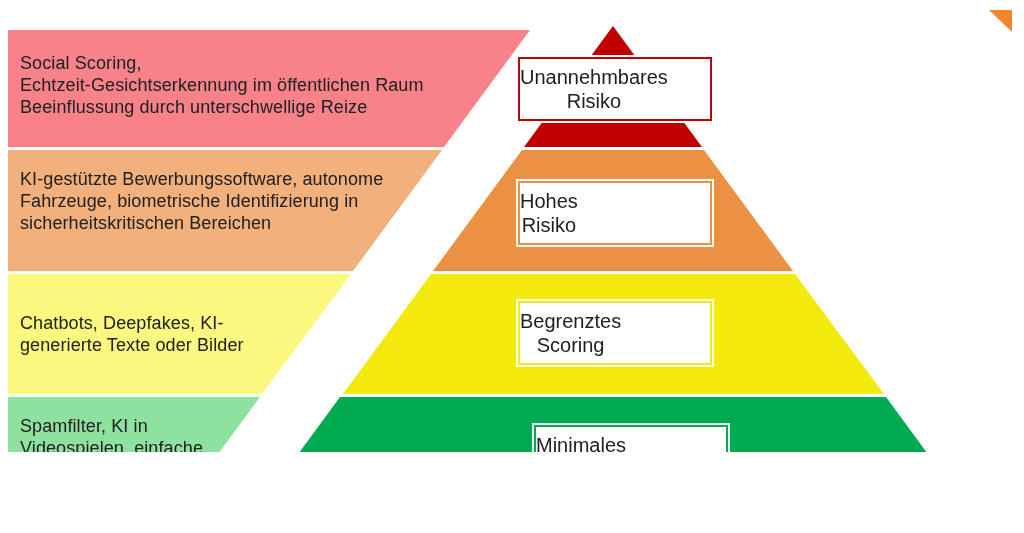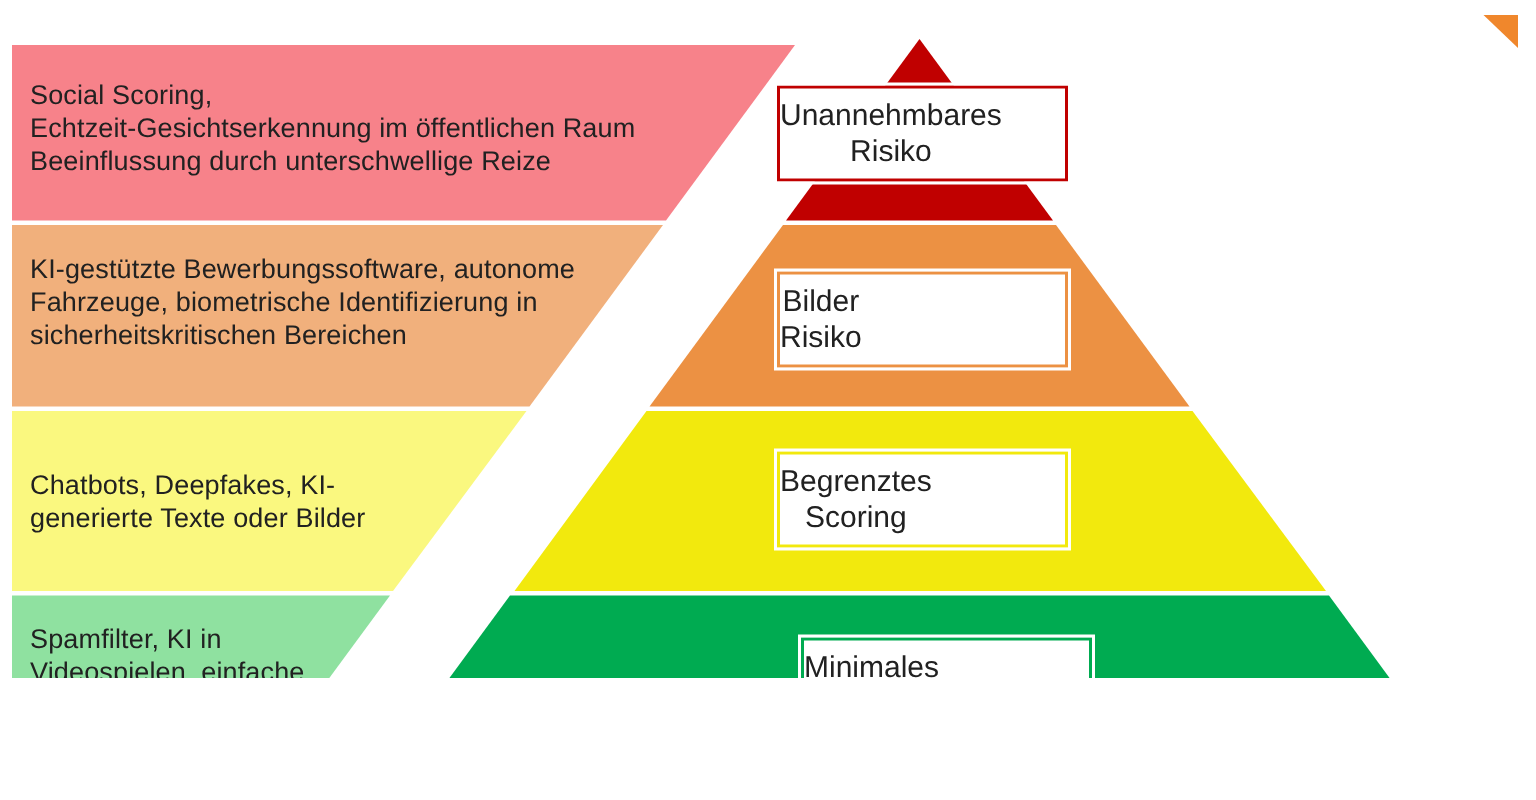--- a/index.html
+++ b/index.html
@@ -72,21 +72,21 @@
   <div class="band-text" style="top:415px; width:240px;">Spamfilter, KI in
 Videospielen, einfache
 Empfehlungs-
 systeme</div>
 
   <div class="label-box" style="top: 57px; border-color: rgb(192, 0, 0);">
     <div class="label-text">Unannehmbares
 Risiko</div>
   </div>
   <div class="label-box" style="top: 181px; border-color: rgb(236, 145, 67);">
-    <div class="label-text">Bilder
+    <div class="label-text">Hohes
 Risiko</div>
   </div>
   <div class="label-box" style="top: 301px; border-color: rgb(242, 233, 13);">
     <div class="label-text">Begrenztes
 Scoring</div>
   </div>
   <div class="label-box" style="top: 425px; border-color: rgb(0, 171, 81); margin-left: 16px;">
     <div class="label-text">Minimales
 Risiko</div>
   </div>

